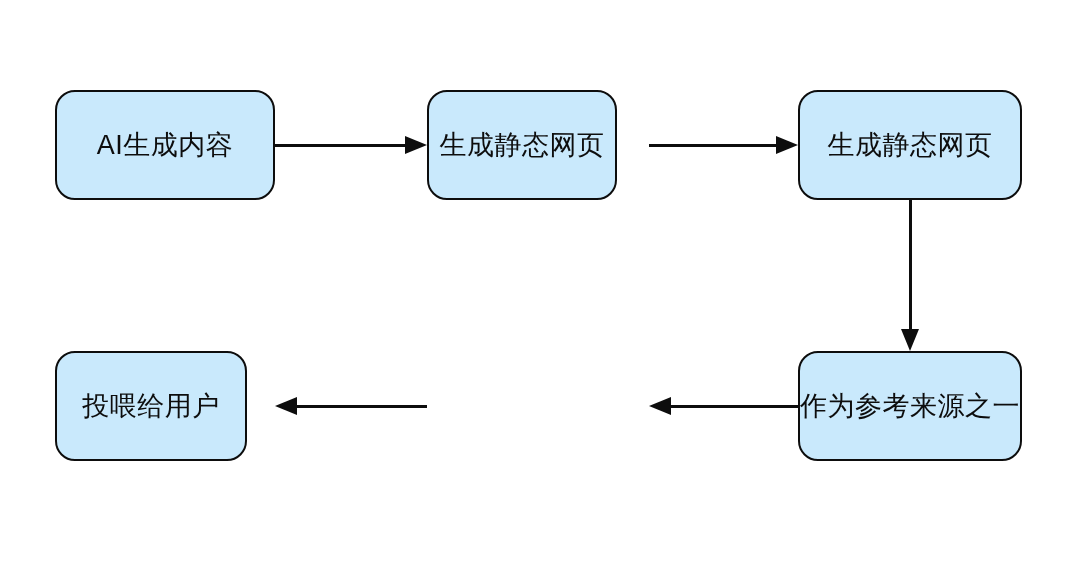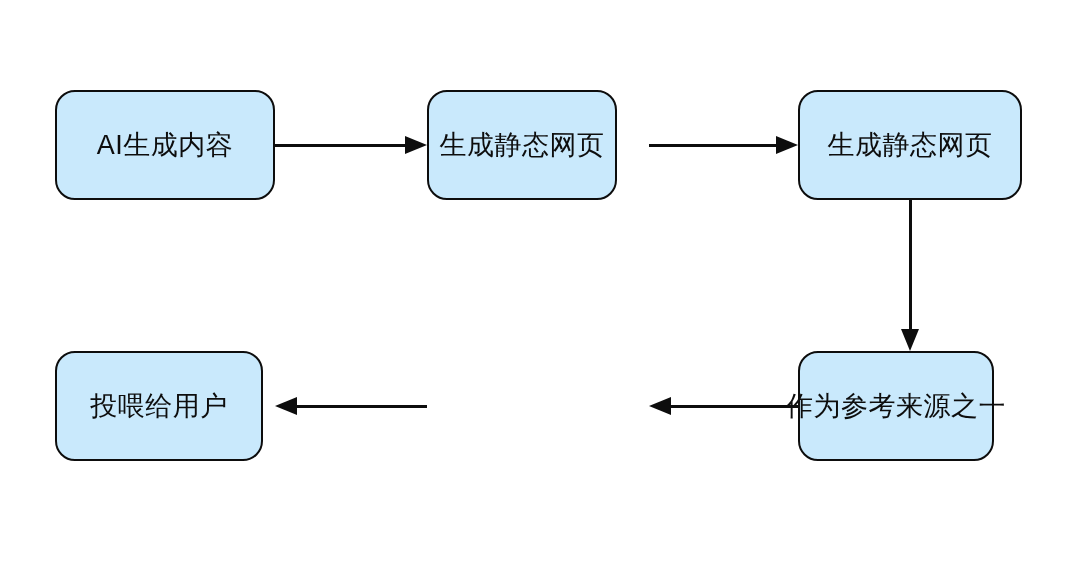--- a/index.html
+++ b/index.html
@@ -29,23 +29,23 @@
   .node-label {
     font-size: 27px;
     color: #0d0d0d;
     white-space: nowrap;
     letter-spacing: 0.5px;
   }
   
   .n-ai      { left: 55px;  top: 90px;  width: 220px; }
   .n-static  { left: 427px; top: 90px;  width: 190px; }
   .n-crawl   { left: 798px; top: 90px;  width: 224px; }
-  .n-ref     { left: 798px; top: 351px; width: 196px; }
+  .n-ref     { left: 798px; top: 351px; width: 224px; }
   .n-answer  { left: 427px; top: 351px; width: 222px; }
-  .n-feed    { left: 55px;  top: 351px; width: 208px; }
+  .n-feed    { left: 55px;  top: 351px; width: 192px; }
 
   
   .arrow { position: absolute; }
   .arrow .shaft { position: absolute; background: #0d0d0d; display: block; }
   .arrow .head  { position: absolute; width: 0; height: 0; display: block; }
 
   .arrow.h { height: 18px; }
   .arrow.h .shaft { top: 7.5px; height: 3px; }
   .arrow.right .shaft { left: 0; right: 16px; }
   .arrow.right .head {

